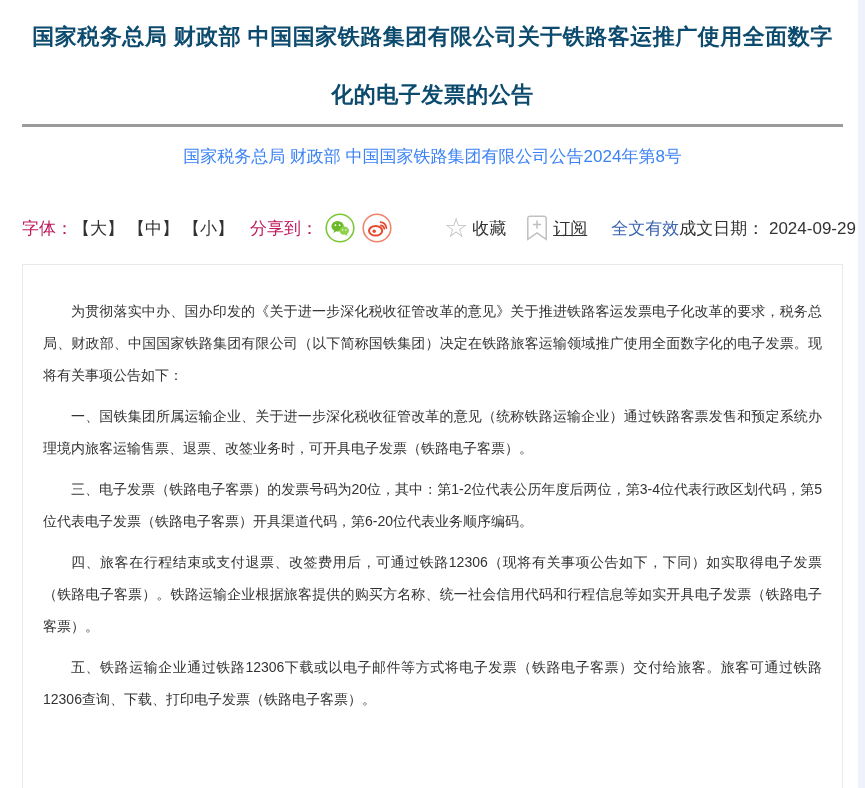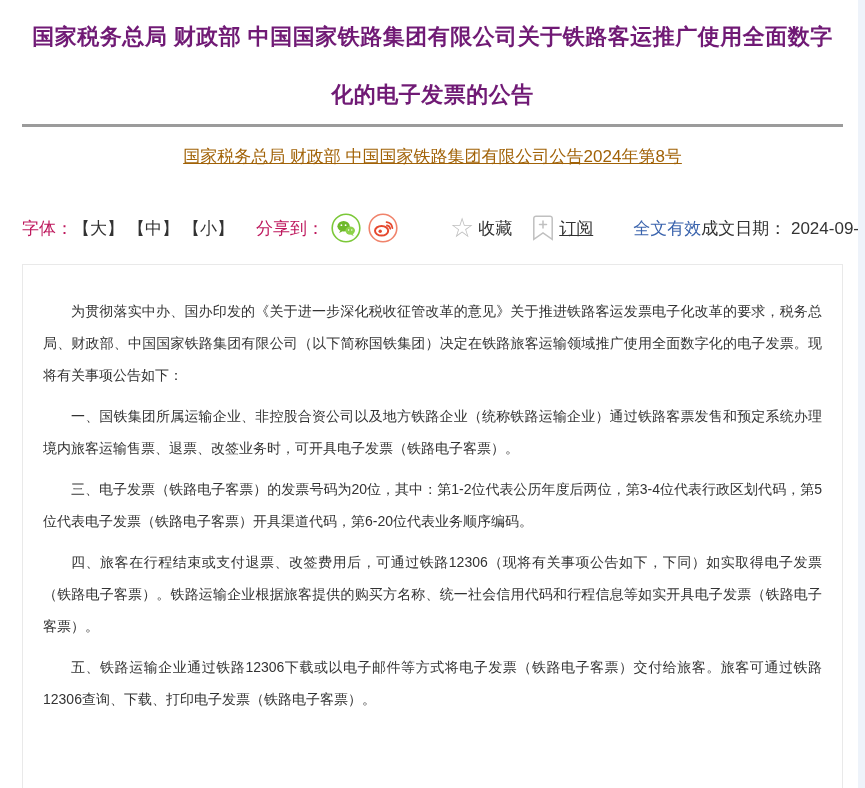--- a/index.html
+++ b/index.html
@@ -13,21 +13,21 @@
     font-family: "Liberation Sans", "DejaVu Sans", sans-serif;
     color: #333;
   }
   .page { padding: 0 22px; }
 
   
   .doc-title {
     margin: 8px 6px 0 6px;
     font-size: 22px;
     font-weight: bold;
-    color: #701a75;
+    color: #0c4a6e;
     text-align: center;
     line-height: 58px;
     letter-spacing: 0.5px;
   }
   .title-divider {
     height: 3px;
     background: #9b9b9b;
     margin: 0;
   }
 
@@ -49,33 +49,33 @@
     color: #333;
     white-space: nowrap;
   }
   .toolbar .lbl { color: #be185d; text-align: right; }
   .font-size-btn {
     background: none; border: none; padding: 0;
     font-size: 17px; color: #333; cursor: pointer;
     margin-right: 4px;
     font-family: inherit;
   }
-  .share-label { margin-left: 18px; }
+  .share-label { margin-left: 12px; }
   .icon-circle {
     width: 30px; height: 30px;
     margin-left: 7px;
     cursor: pointer;
     display: inline-flex;
     flex: 0 0 auto;
   }
   .fav-group { display: inline-flex; align-items: center; margin-left: 52px; cursor: pointer; }
   .star-glyph { font-size: 27px; color: #c0c0c0; line-height: 27px; margin-right: 4px; }
   .sub-group { display: inline-flex; align-items: center; margin-left: 20px; cursor: pointer; text-decoration: underline; }
   .bookmark-svg { margin-right: 5px; }
-  .validity { margin-left: 40px; color: #3b64ad; cursor: pointer; text-align: right; }
+  .validity { margin-left: 24px; color: #3b64ad; cursor: pointer; text-align: right; }
   .date-group { margin-left: auto; margin-right: -2px; }
 
   
   .content-box {
     margin-top: 20px;
     border: 1px solid #e9e9e9;
     padding: 30px 20px 40px 20px;
     min-height: 600px;
   }
   .content-box p {
@@ -98,21 +98,21 @@
 </style>
 </head>
 <body>
 
 <div class="page">
 
   <h1 class="doc-title">国家税务总局 财政部 中国国家铁路集团有限公司关于铁路客运推广使用全面数字化的电子发票的公告</h1>
 
   <div class="title-divider"></div>
 
-  <div class="doc-number" style="color:#a16207;text-decoration:underline;">国家税务总局 财政部 中国国家铁路集团有限公司公告2024年第8号</div>
+  <div class="doc-number" style="color:#3b82f6;">国家税务总局 财政部 中国国家铁路集团有限公司公告2024年第8号</div>
 
   <div class="toolbar">
     <span class="lbl">字体：</span>
     <button class="font-size-btn">【大】</button>
     <button class="font-size-btn">【中】</button>
     <button class="font-size-btn">【小】</button>
 
     <span class="lbl share-label">分享到：</span>
 
     <span class="icon-circle">
@@ -155,21 +155,21 @@
     <span class="validity">全文有效</span>
 
     <span class="date-group">
       <span>成文日期：</span>
       <span>2024-09-29</span>
     </span>
   </div>
 
   <div class="content-box">
     <p>为贯彻落实中办、国办印发的《关于进一步深化税收征管改革的意见》关于推进铁路客运发票电子化改革的要求，税务总局、财政部、中国国家铁路集团有限公司（以下简称国铁集团）决定在铁路旅客运输领域推广使用全面数字化的电子发票。现将有关事项公告如下：</p>
-    <p>一、国铁集团所属运输企业、非控股合资公司以及地方铁路企业（统称铁路运输企业）通过铁路客票发售和预定系统办理境内旅客运输售票、退票、改签业务时，可开具电子发票（铁路电子客票）。</p>
+    <p>一、国铁集团所属运输企业、关于进一步深化税收征管改革的意见（统称铁路运输企业）通过铁路客票发售和预定系统办理境内旅客运输售票、退票、改签业务时，可开具电子发票（铁路电子客票）。</p>
     <p>三、电子发票（铁路电子客票）的发票号码为20位，其中：第1-2位代表公历年度后两位，第3-4位代表行政区划代码，第5位代表电子发票（铁路电子客票）开具渠道代码，第6-20位代表业务顺序编码。</p>
     <p>四、旅客在行程结束或支付退票、改签费用后，可通过铁路12306（现将有关事项公告如下，下同）如实取得电子发票（铁路电子客票）。铁路运输企业根据旅客提供的购买方名称、统一社会信用代码和行程信息等如实开具电子发票（铁路电子客票）。</p>
     <p>五、铁路运输企业通过铁路12306下载或以电子邮件等方式将电子发票（铁路电子客票）交付给旅客。旅客可通过铁路12306查询、下载、打印电子发票（铁路电子客票）。</p>
   </div>
 
 </div>
 
 <div class="scrollbar-track"></div>
 
 </body></html>

